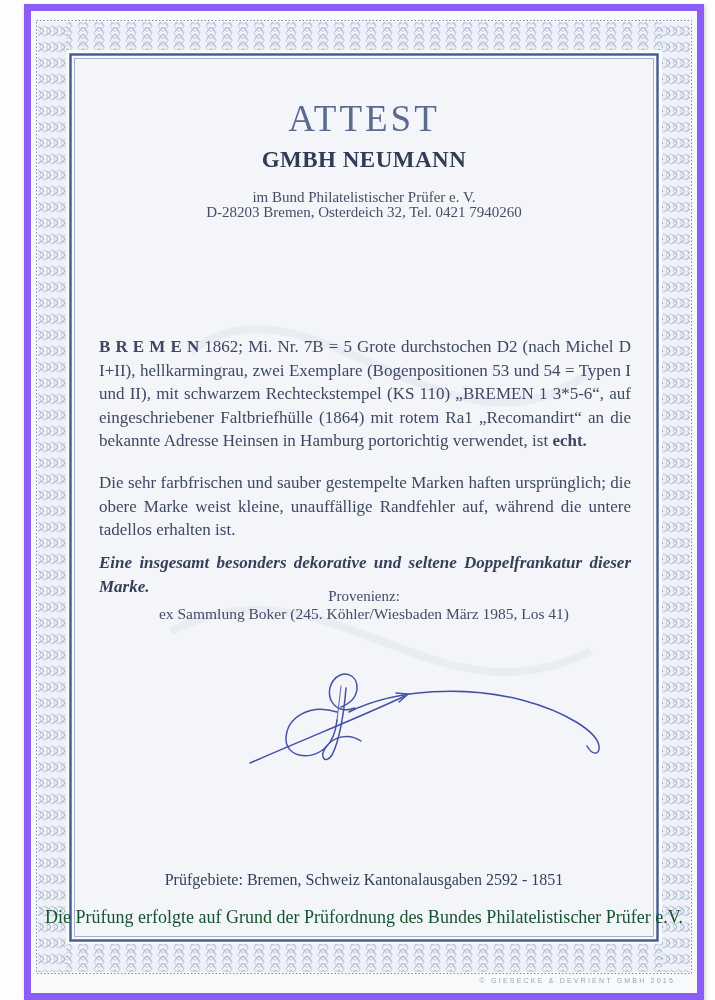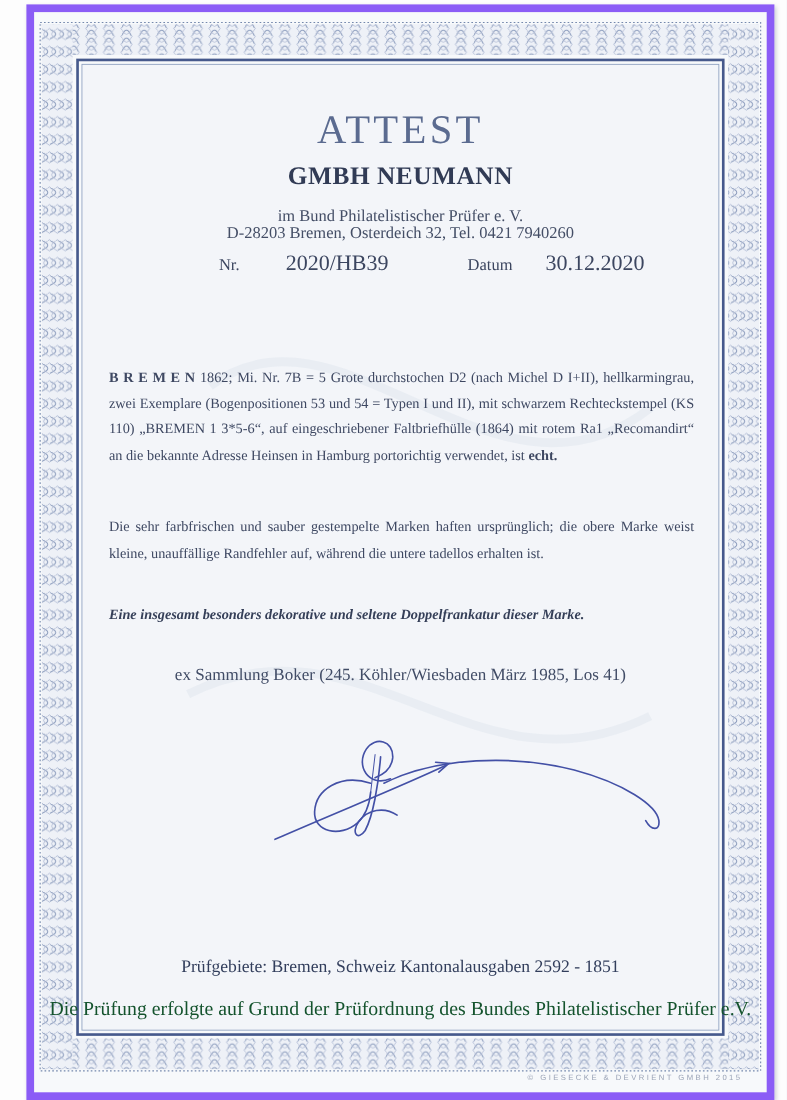--- a/index.html
+++ b/index.html
@@ -24,21 +24,21 @@
   .numrow{
     position:absolute;top:217px;left:168px;display:flex;align-items:baseline;
     color:#3c4660;
   }
   .numrow .lbl{font-size:15px;}
   .numrow .val{font-size:20px;}
   .numrow .sp1{margin-left:42px;}
   .numrow .sp2{margin-left:72px;}
   .numrow .sp3{margin-left:30px;}
   .para{
-    position:absolute;left:68px;width:532px;font-size:13px;line-height:23.5px;
+    position:absolute;left:68px;width:532px;font-size:17px;line-height:23.5px;
     text-align:justify;color:#3e4862;
   }
   .p1{top:307px;}
   .p2{top:443px;}
   .p3{top:523px;font-weight:bold;font-style:italic;color:#353f58;}
   .b{font-weight:bold;}
   .prov-l{top:577px;font-size:15px;color:#414c66;}
   .prov-v{top:594px;font-size:15.5px;color:#414c66;}
   .sig{position:absolute;left:206px;top:651px;}
   .areas{top:860px;font-size:16px;color:#323e5c;}
@@ -81,33 +81,28 @@
     <rect x="39.5" y="43.5" width="587" height="886" fill="none" stroke="#46598c" stroke-width="2.4"></rect>
     <rect x="43.5" y="47.5" width="579" height="878" fill="none" stroke="#8ea0c0" stroke-width="0.8"></rect>
   </svg>
 
   <div class="content">
     <div class="blk title">ATTEST</div>
     <div class="blk expert">GMBH NEUMANN</div>
     <div class="blk assoc">im Bund Philatelistischer Prüfer e. V.</div>
     <div class="blk addr">D-28203 Bremen, Osterdeich 32, Tel. 0421 7940260</div>
 
-    <div class="numrow">
-      <span class="lbl">Nr.</span>
-      <span class="val sp1">2020/HB39</span>
-      <span class="lbl sp2">Datum</span>
-      <span class="val sp3">30.12.2020</span>
-    </div>
 
     <p class="para p1"><span class="b">B R E M E N</span><span> 1862; Mi. Nr. 7B = 5 Grote durchstochen D2 (nach Michel D I+II), hellkarmingrau, zwei Exemplare (Bogenpositionen 53 und 54 = Typen I und II), mit schwarzem Rechteckstempel (KS 110) „BREMEN 1 3*5-6“, auf eingeschriebener Faltbriefhülle (1864) mit rotem Ra1 „Recomandirt“ an die bekannte Adresse Heinsen in Hamburg portorichtig verwendet, ist </span><span class="b">echt.</span></p>
 
     <p class="para p2">Die sehr farbfrischen und sauber gestempelte Marken haften ursprünglich; die obere Marke weist kleine, unauffällige Randfehler auf, während die untere tadellos erhalten ist.</p>
 
     <p class="para p3">Eine insgesamt besonders dekorative und seltene Doppelfrankatur dieser Marke.</p>
 
+    <div class="blk prov-l">Provenienz:</div>
     <div class="blk prov-v">ex Sammlung Boker (245. Köhler/Wiesbaden März 1985, Los 41)</div>
 
     <svg class="sig" width="380" height="140" viewBox="0 0 380 140" fill="none" stroke="#35439f" stroke-width="1.5" stroke-linecap="round" opacity="0.92">
       <path d="M118,46 C98,54 86,34 96,19 C104,7 121,11 120,27 C119,36 112,42 104,45"></path>
       <path d="M100,50 C72,41 50,56 49,76 C48,94 72,100 88,86 C96,79 99,68 100,58"></path>
       <path d="M109,26 C107,52 102,80 95,93 C88,103 82,95 89,85 C97,74 112,71 124,79"></path>
       <path d="M13,101 L20,98 C80,72 130,52 168,34"></path>
       <path d="M159,31 L171,32 L162,40"></path>
       <path d="M112,50 C160,26 230,24 285,38 C330,50 360,70 362,84 C363,94 355,93 350,84"></path>
       <path d="M104,24 L100,58" stroke-width="0.9"></path>

